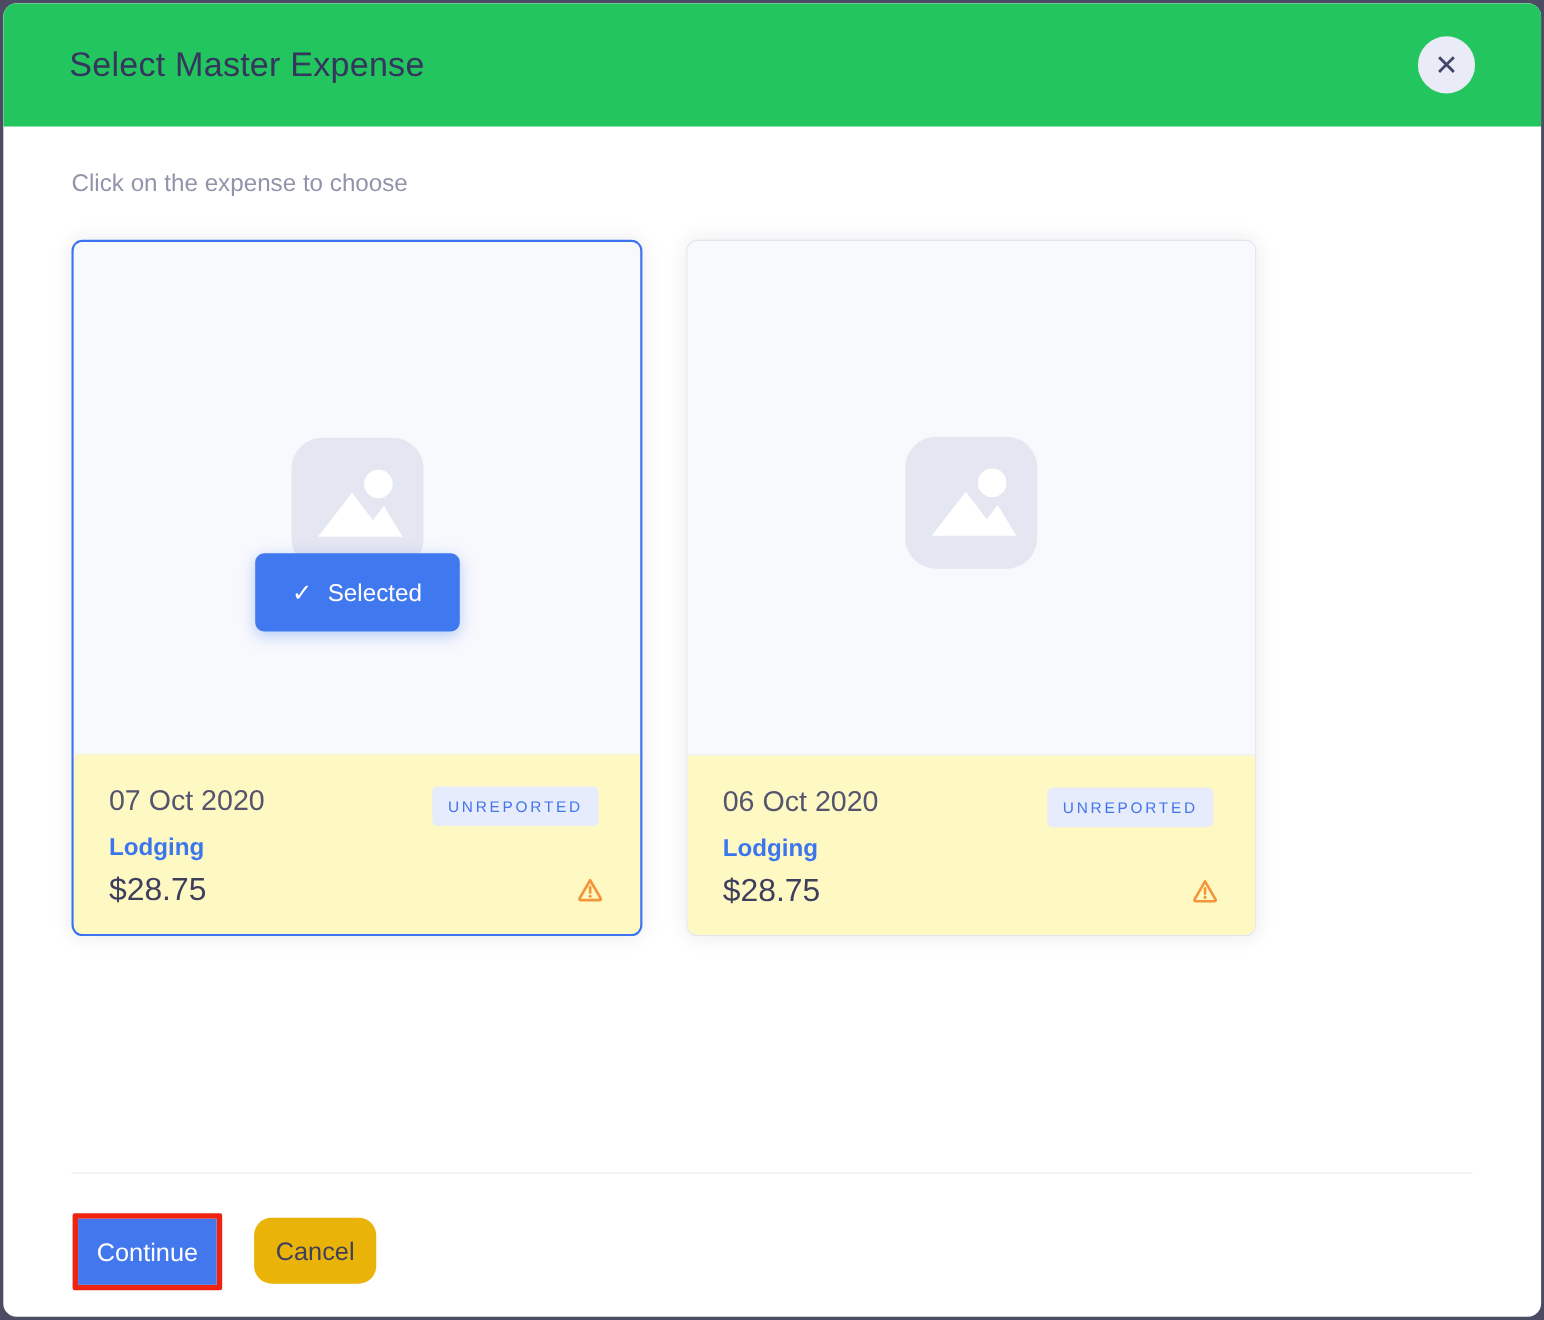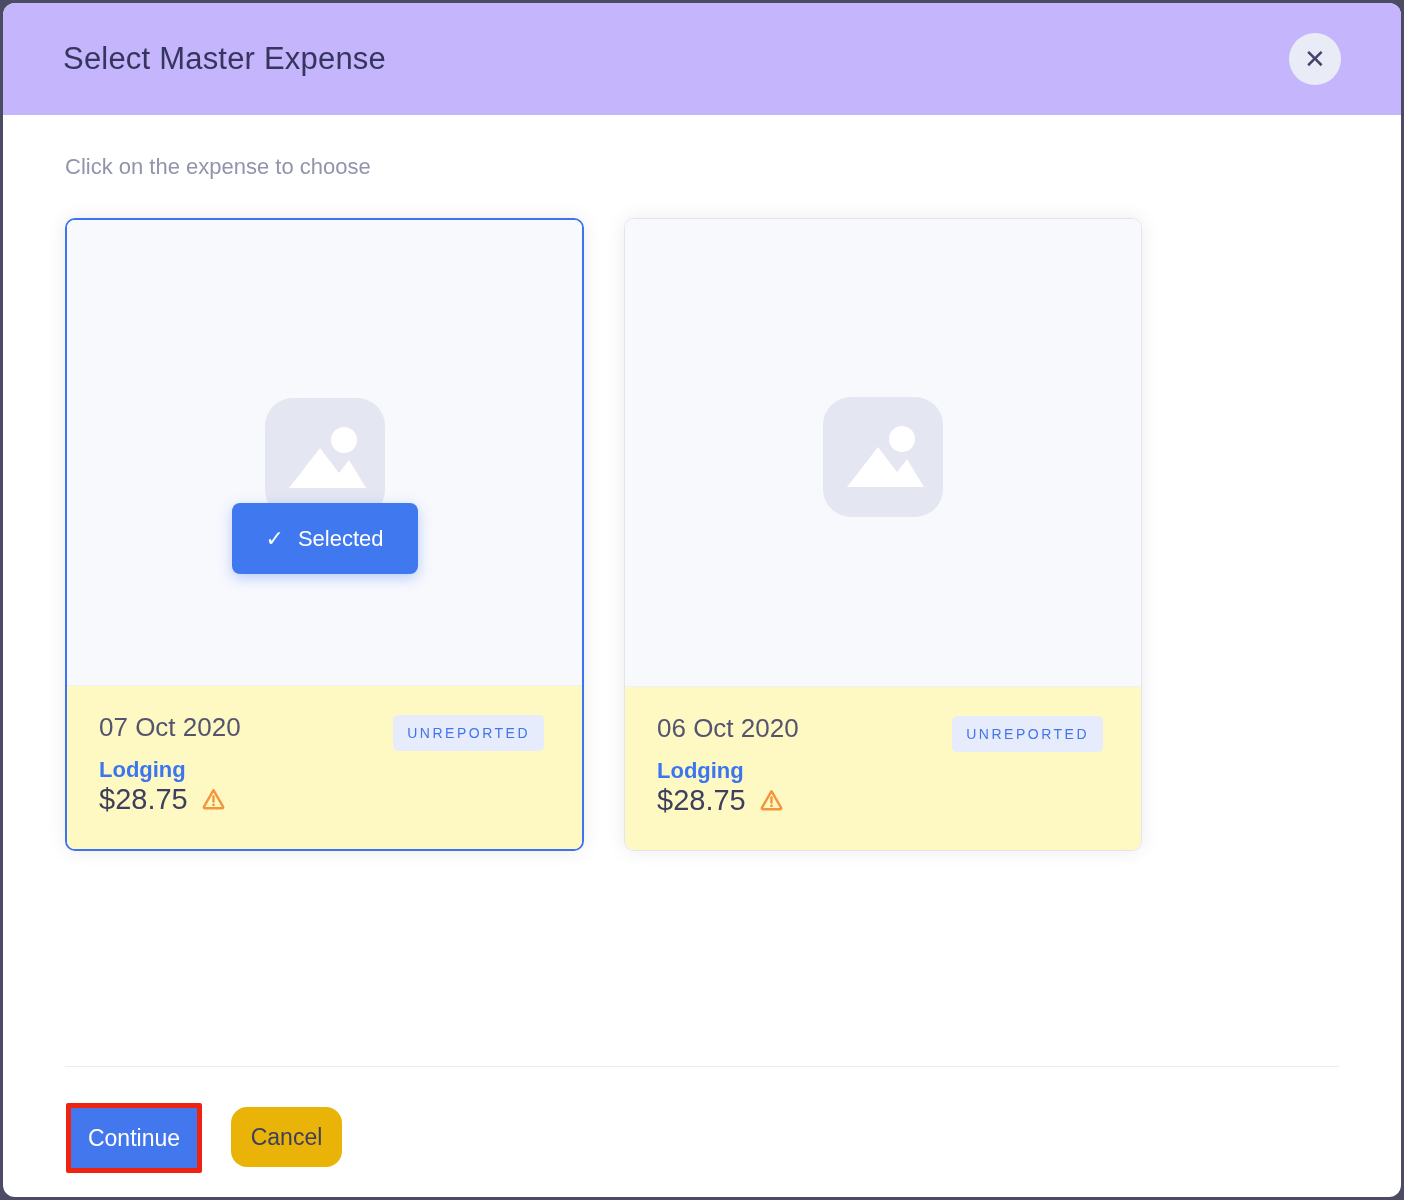--- a/index.html
+++ b/index.html
@@ -15,21 +15,21 @@
     inset: 3px;
     background: #ffffff;
     border-radius: 12px;
     overflow: hidden;
   }
   
   .modal-header {
     position: absolute;
     top: 0; left: 0; right: 0;
     height: 112px;
-    background: #c4b5fd;
+    background: #22c55e;
     display: flex;
     align-items: center;
     padding: 0 60px;
   }
   .modal-title {
     font-size: 31px;
     font-weight: 500;
     color: #35355e;
     letter-spacing: 0.2px;
   }
@@ -143,23 +143,25 @@
   }
   .card-category {
     margin-top: 14px;
     font-size: 22px;
     font-weight: bold;
     color: #3b76f0;
     cursor: pointer;
     display: inline-block;
   }
   .amount-row {
+    margin-top: 10px;
     display: flex;
     align-items: center;
     gap: 12px;
+    justify-content: space-between;
   }
   .card-amount {
     font-size: 29px;
     color: #3e3e5d;
   }
   .warn-icon { width: 27px; height: 27px; display: inline-block; }
   
   .note {
     position: absolute;
     left: 62px;

